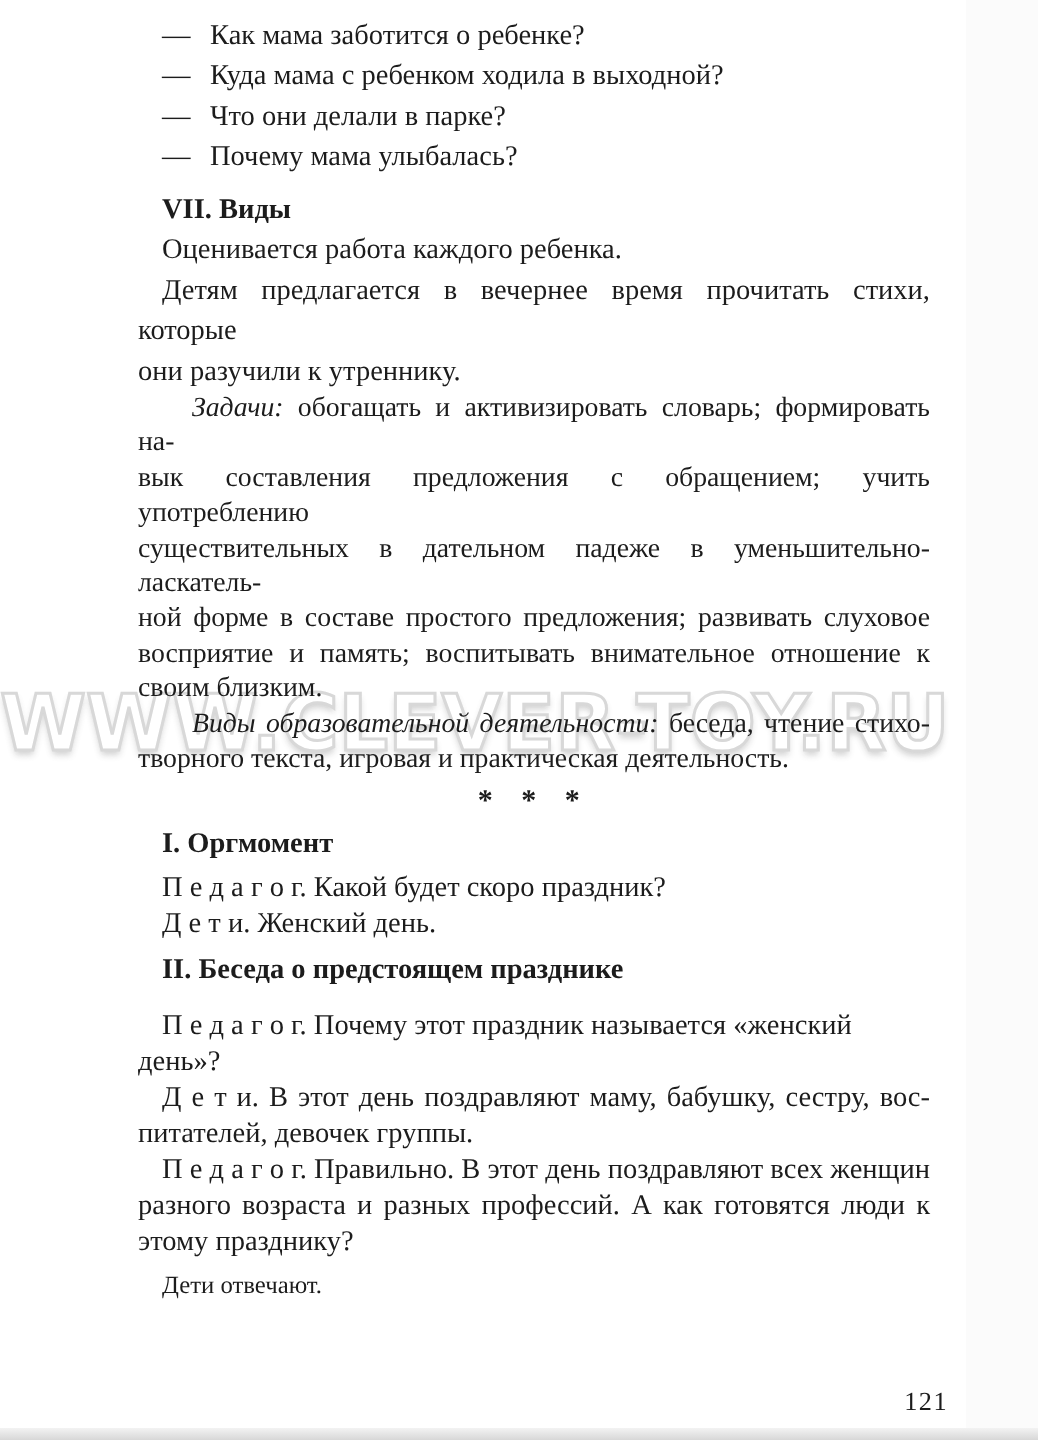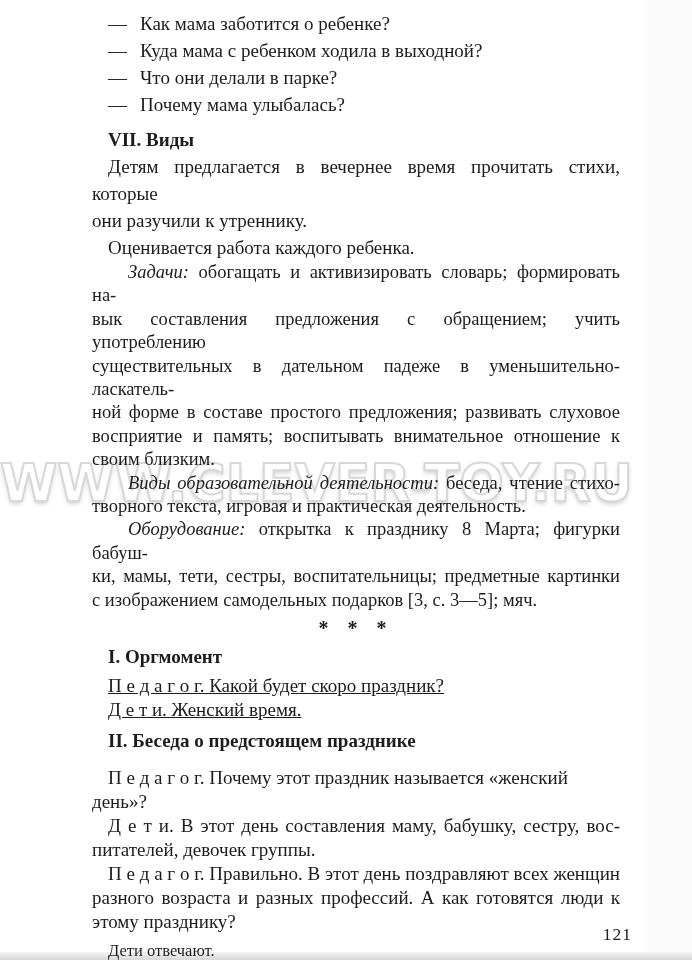--- a/index.html
+++ b/index.html
@@ -35,21 +35,21 @@
     word-spacing:12px;margin:4px 0 2px 0;letter-spacing:.3px;
   }
   .main-p{font-size:18.5px;line-height:23.4px;}
   .stars{
     text-align:center;font-size:20px;line-height:20px;letter-spacing:7px;
     margin-top:6px;font-weight:bold;
   }
   .h-org{margin-top:6px;}
   .note{font-size:16.5px;line-height:21px;text-indent:16px;margin-top:6px;}
   .dlg{font-size:19px;line-height:24px;}
-  .dlg-solo{margin-top:4px;text-decoration:underline;}
+  .dlg-solo{margin-top:4px;}
   .h-beseda{margin-top:6px;margin-bottom:12px;}
   .note2{margin-top:6px;}
   .watermark{
     position:absolute;left:0;width:552px;top:450px;
     text-align:center;
     font-family:"DejaVu Sans","Liberation Sans",sans-serif;
     font-weight:bold;font-size:52px;line-height:66px;
     color:#ffffff;
     -webkit-text-stroke:2px #d6d6d6;
     text-shadow:0 3px 4px rgba(150,150,150,.45);
@@ -75,72 +75,65 @@
 
     <div class="q-block">
       <div class="q-item"><span class="q-dash">—</span><span>Как мама заботится о ребенке?</span></div>
       <div class="q-item"><span class="q-dash">—</span><span>Куда мама с ребенком ходила в выходной?</span></div>
       <div class="q-item"><span class="q-dash">—</span><span>Что они делали в парке?</span></div>
       <div class="q-item"><span class="q-dash">—</span><span>Почему мама улыбалась?</span></div>
     </div>
 
     <div class="h-sec">VII. Виды</div>
 
+    <div class="p27 line ind">Оценивается работа каждого ребенка.</div>
+
     <div class="p27">
         <div class="line just ind">Детям предлагается в вечернее время прочитать стихи, которые</div>
         <div class="line">они разучили к утреннику.</div>
       </div>
-
-    <div class="p27 line ind">Оценивается работа каждого ребенка.</div>
 
 
     <div class="main-p">
       <div class="line just ind"><span class="it">Задачи:</span><span> обогащать и активизировать словарь; формировать на-</span></div>
       <div>
           <div class="line just">вык составления предложения с обращением; учить употреблению</div>
           <div class="line just">существительных в дательном падеже в уменьшительно-ласкатель-</div>
           <div class="line just">ной форме в составе простого предложения; развивать слуховое</div>
           <div class="line just">восприятие и память; воспитывать внимательное отношение к</div>
           <div class="line">своим близким.</div>
         </div>
     </div>
 
     <div class="main-p">
       <div class="line just ind"><span class="it">Виды образовательной деятельности:</span><span> беседа, чтение стихо-</span></div>
       <div>
           <div class="line">творного текста, игровая и практическая деятельность.</div>
         </div>
     </div>
 
-    <div class="main-p">
-      <div class="line just ind"><span class="it">Оборудование:</span><span> открытка к празднику 8 Марта; фигурки бабуш-</span></div>
-      <div>
-          <div class="line just">ки, мамы, тети, сестры, воспитательницы; предметные картинки</div>
-          <div class="line">с изображением самодельных подарков [3, с. 3—5]; мяч.</div>
-        </div>
-    </div>
 
     <div class="stars">* * *</div>
 
     <div class="h-sec h-org">I. Оргмомент</div>
 
 
     <div class="dlg dlg-solo">
       <div class="line ind">П е д а г о г. Какой будет скоро праздник?</div>
-      <div class="line ind">Д е т и. Женский время.</div>
+      <div class="line ind">Д е т и. Женский день.</div>
     </div>
 
     <div class="h-sec h-beseda">II. Беседа о предстоящем празднике</div>
 
     <div class="dlg">
         <div class="line ind">П е д а г о г. Почему этот праздник называется «женский день»?</div>
       </div>
 
     <div class="dlg">
-        <div class="line just ind">Д е т и. В этот день составления маму, бабушку, сестру, вос-</div>
+        <div class="line just ind">Д е т и. В этот день поздравляют маму, бабушку, сестру, вос-</div>
         <div class="line">питателей, девочек группы.</div>
       </div>
 
     <div class="dlg">
         <div class="line just ind">П е д а г о г. Правильно. В этот день поздравляют всех женщин</div>
         <div class="line just">разного возраста и разных профессий. А как готовятся люди к</div>
         <div class="line">этому празднику?</div>
       </div>
 
     <div class="note note2">Дети отвечают.</div>

